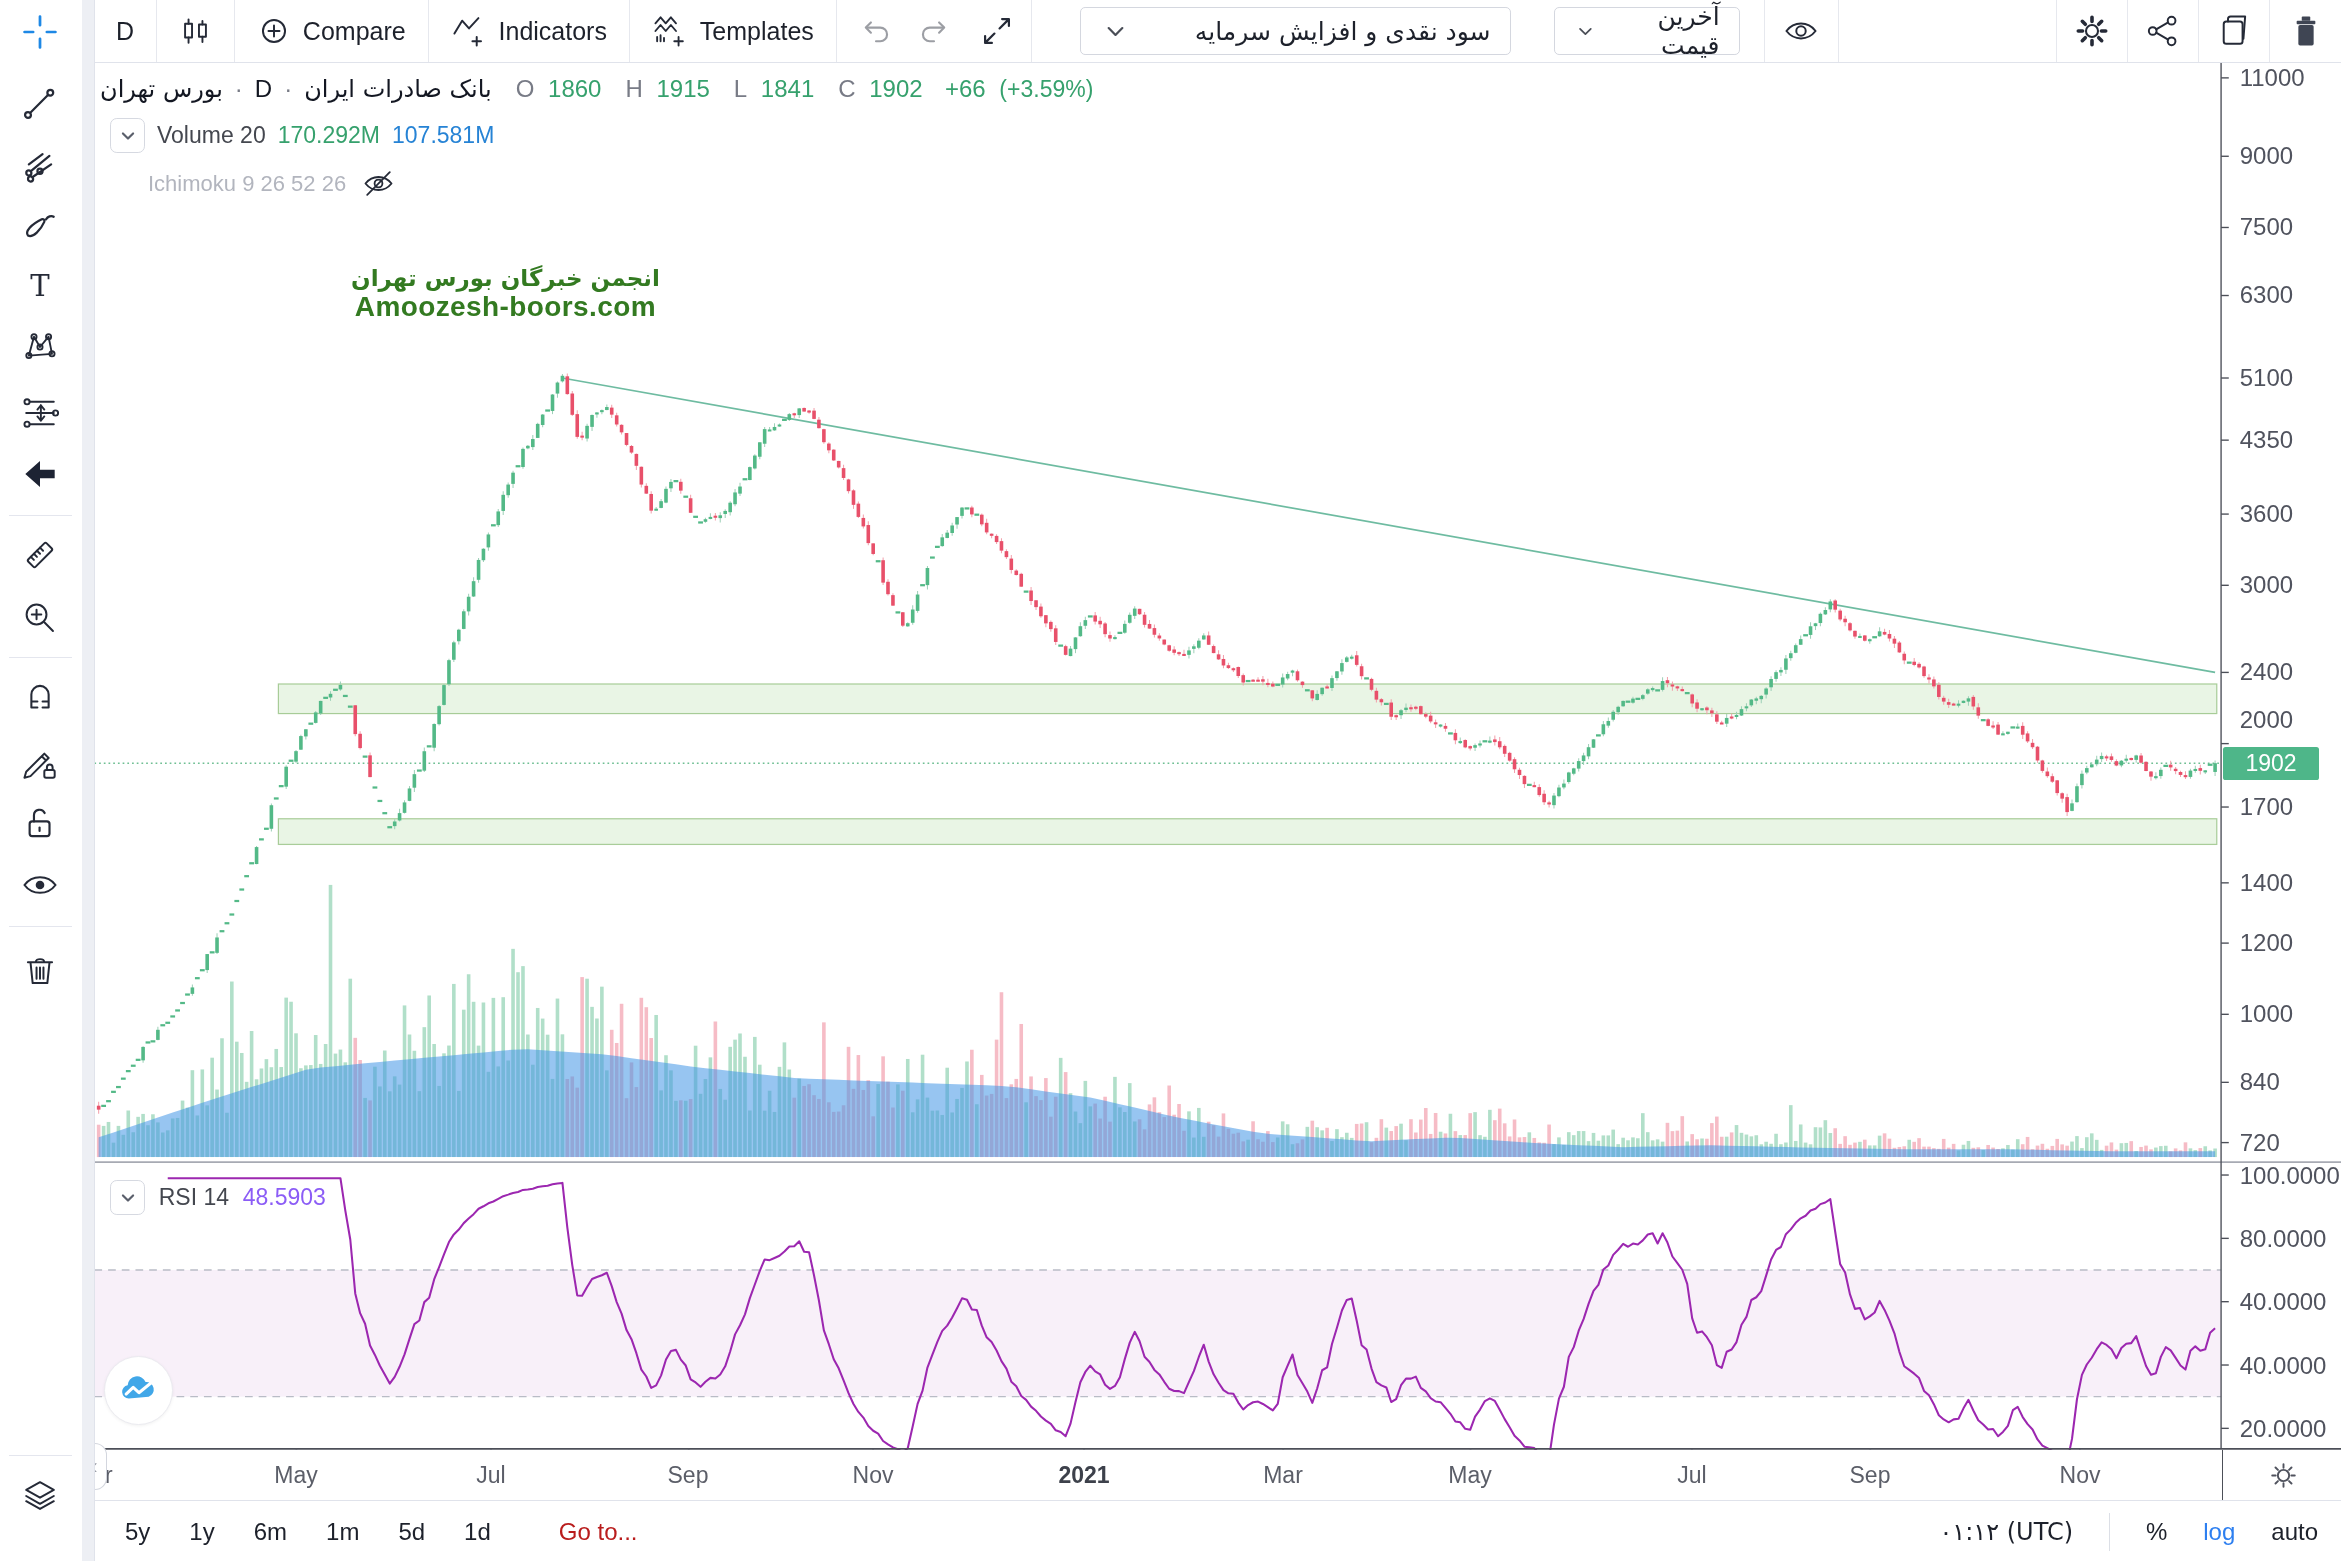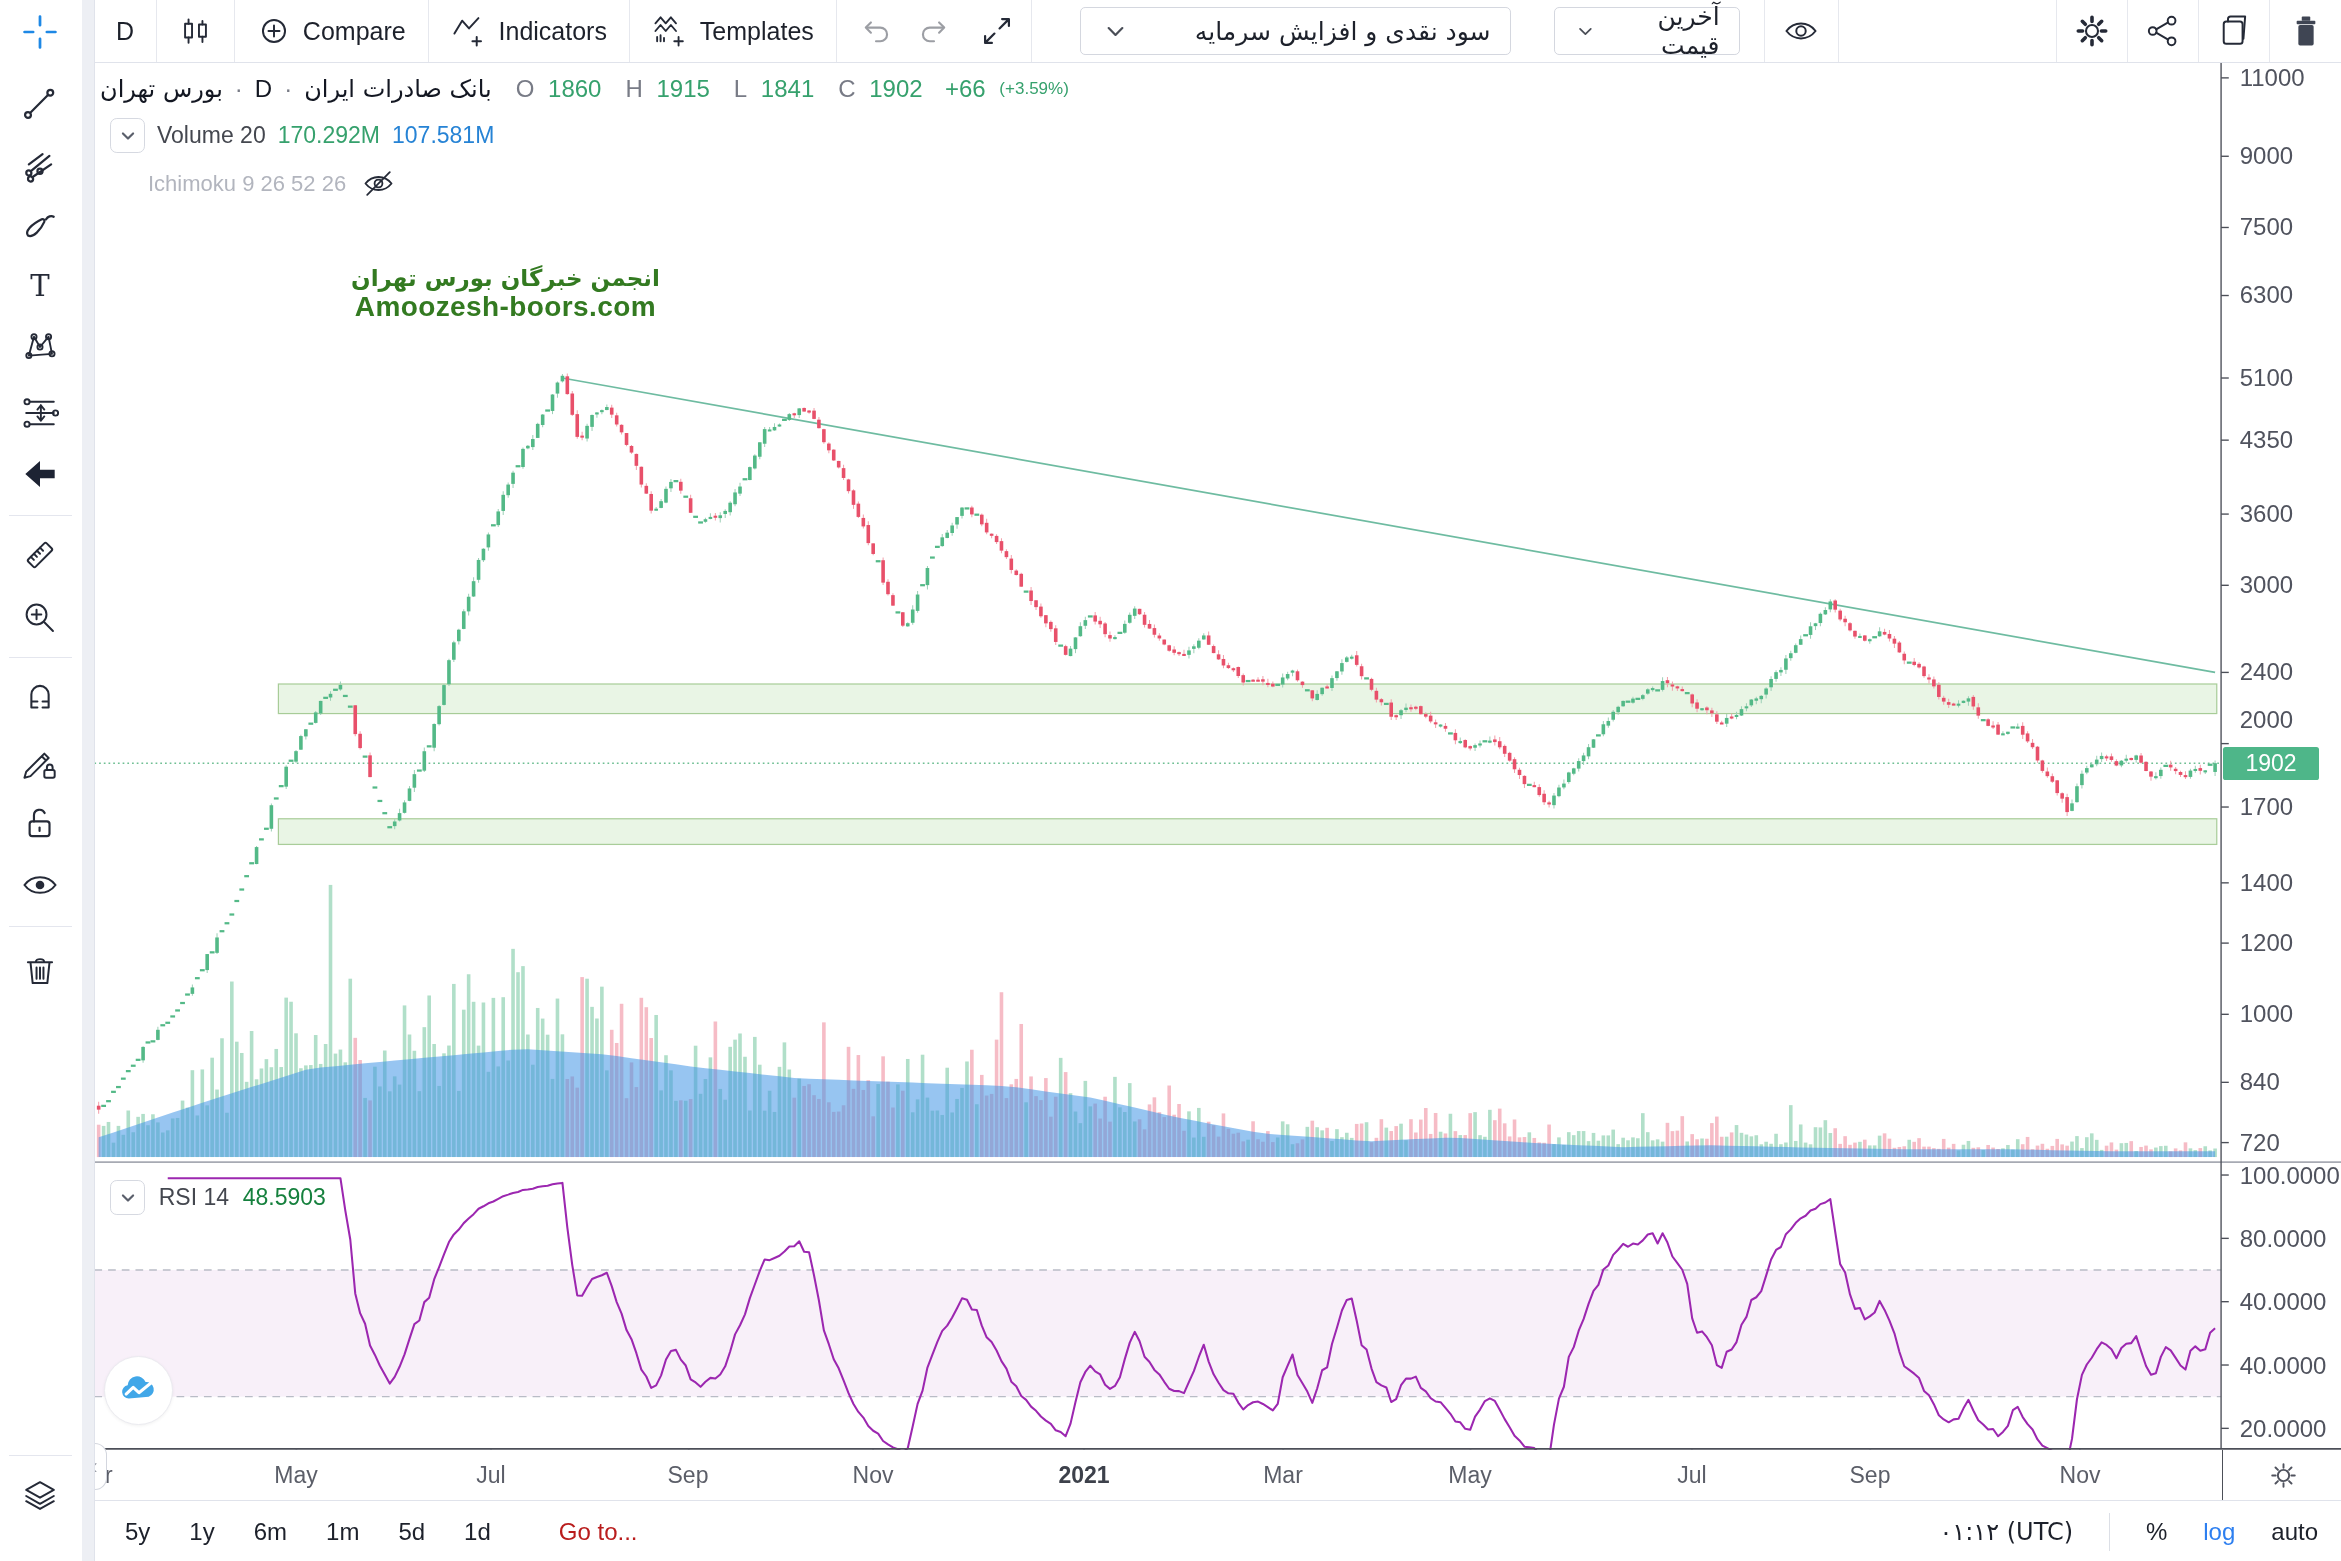--- a/index.html
+++ b/index.html
@@ -49,21 +49,21 @@
   #chart-svg{position:absolute;left:0;top:0;z-index:8;}
 
   
   #price-axis{position:absolute;left:2226px;top:62px;width:116px;height:1153px;z-index:12;}
   .ptick{position:absolute;left:13.7px;height:27px;line-height:27px;font-size:24px;color:#50535e;}
   #last-price-tag{position:absolute;left:2223px;width:96px;height:33px;background:#4eb689;color:#fff;font-size:23px;display:flex;align-items:center;justify-content:center;border-radius:2.6px;z-index:14;}
 
   
   #rsi-legend{position:absolute;left:110px;top:1180px;display:flex;align-items:center;gap:13.7px;font-size:23px;z-index:20;}
   #rsi-name{color:#44474f;}
-  #rsi-val{color:#15803d;}
+  #rsi-val{color:#8b5cf6;}
   #rsi-logo{position:absolute;left:104px;top:1356px;width:67px;height:67px;border-radius:50%;background:#fff;border:0.9px solid #ebebf0;box-shadow:0 0.9px 3.4px rgba(0,0,0,.06);display:flex;align-items:center;justify-content:center;z-index:16;}
 
   
   #time-axis{position:absolute;left:94px;top:1450px;right:121px;height:50px;z-index:12;background:#fff;}
   .ttick{position:absolute;top:0;height:50px;line-height:50px;font-size:23px;color:#5b5e68;transform:translateX(-137px);width:274px;text-align:center;}
   .ttick.bold{font-weight:bold;color:#3d414b;}
   #axis-corner{position:absolute;left:2222px;top:1450px;width:120px;height:50px;display:flex;align-items:center;justify-content:center;z-index:12;border-left:0.9px solid #4c4f58;}
   #collapse-pill{position:absolute;left:82px;top:1443px;width:24px;height:45px;background:#fff;border:0.9px solid #d3d6de;border-left:none;border-radius:0 12px 12px 0;z-index:13;color:#9a9da6;font-size:22px;display:flex;align-items:center;justify-content:center;}
 
   
@@ -1586,21 +1586,21 @@
       <span class="fa" dir="rtl">بانک صادرات ایران</span>
       <span class="okey">O</span>
         <span class="oval">1860</span>
       <span class="okey">H</span>
         <span class="oval">1915</span>
       <span class="okey">L</span>
         <span class="oval">1841</span>
       <span class="okey">C</span>
         <span class="oval">1902</span>
       <span class="oval" style="margin-left:12px">+66</span>
-      <span class="oval" style="font-size:17px">(+3.59%)</span>
+      <span class="oval" style="font-size:23px">(+3.59%)</span>
     </div>
     <div class="lrow" id="lrow2">
       <div class="chev-btn">
         <svg width="22" height="22" viewBox="0 0 26 26">
             <polyline points="7,10 13,16 19,10" fill="none" stroke="#5a5f6b" stroke-width="2.6" stroke-linecap="round" stroke-linejoin="round"></polyline>
           </svg>
       </div>
       <span class="vol-label">Volume 20</span>
       <span class="vol-g">170.292M</span>
       <span class="vol-b">107.581M</span>

